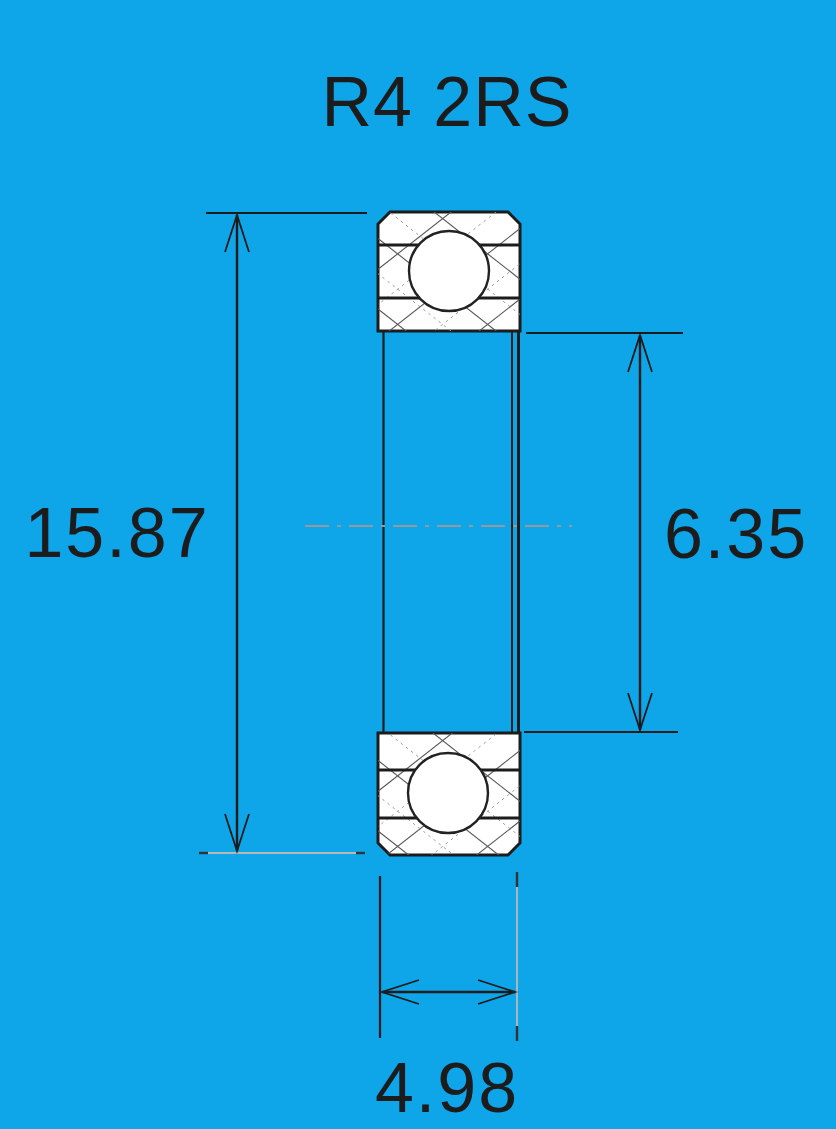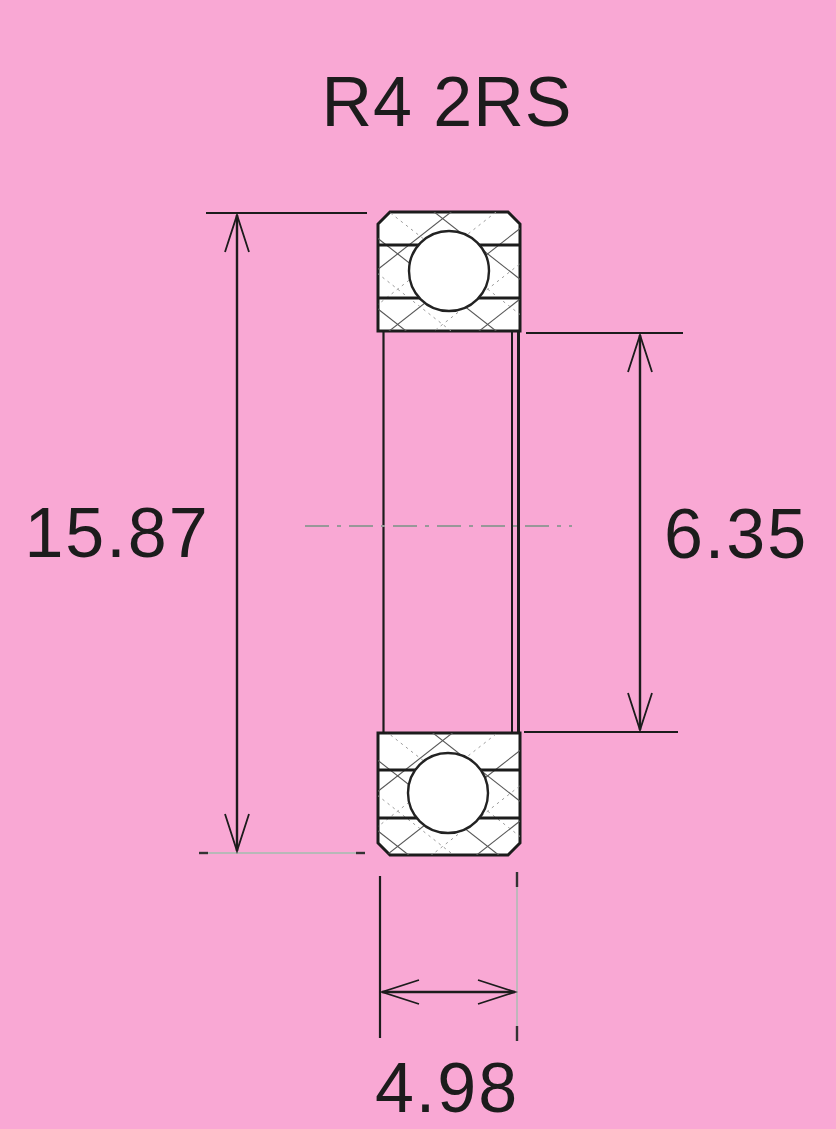--- a/index.html
+++ b/index.html
@@ -8,21 +8,21 @@
     background: #ffffff;
     width: 836px;
     height: 1129px;
     overflow: hidden;
     font-family: "Liberation Sans", "DejaVu Sans", sans-serif;
   }
   .page {
     position: relative;
     width: 836px;
     height: 1129px;
-    background: #f9a8d4;
+    background: #0ea5e9;
     text-align: center;
   }
   svg { display: block; }
   .title-text {
     font-family: "Liberation Sans", "DejaVu Sans", sans-serif;
     font-size: 70px;
     fill: #1c1c1c;
     letter-spacing: 1px;
   }
   .dim-text {

